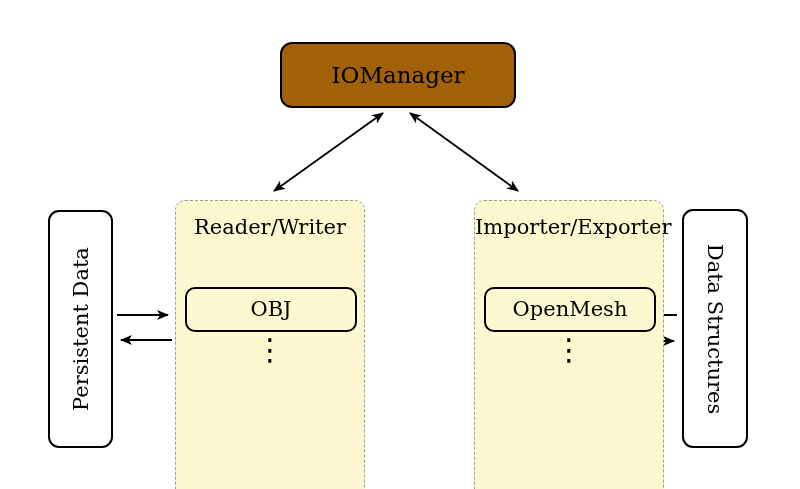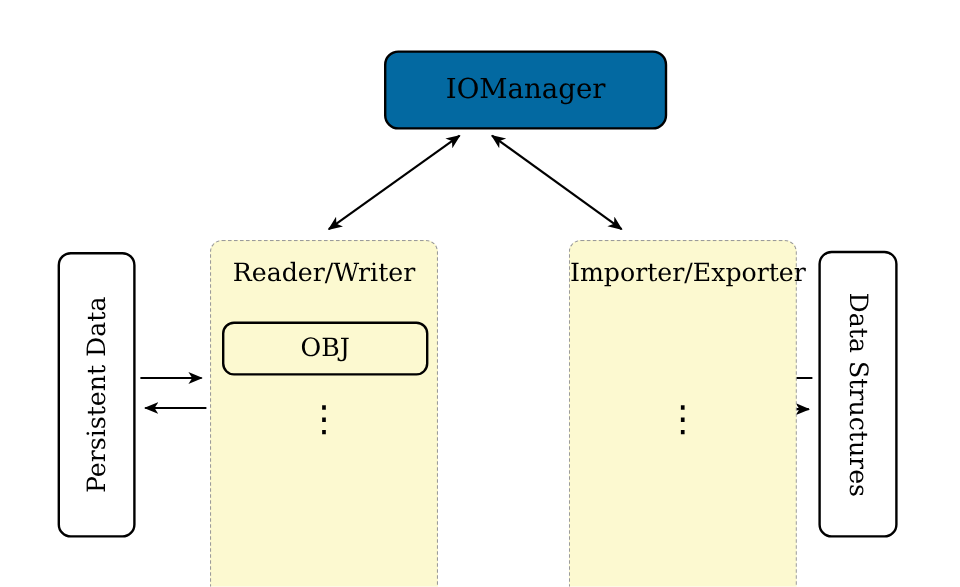--- a/index.html
+++ b/index.html
@@ -14,28 +14,27 @@
   }
   .arrow-layer {
     position: absolute;
     left: 0; top: 0;
     width: 800px; height: 489px;
     pointer-events: none;
   }
   .node {
     position: absolute;
     box-sizing: border-box;
-    background: #0369a1;
+    background: #a16207;
     border: 2.5px solid #000000;
     border-radius: 12px;
     display: flex;
     align-items: center;
     justify-content: center;
     text-align: center;
-    margin-left: 40px;
   }
   .io-box {
     left: 280px; top: 42px;
     width: 236px; height: 66px;
     font-size: 23px;
   }
   .panel {
     position: absolute;
     box-sizing: border-box;
     top: 200px;
@@ -62,21 +61,21 @@
     border: 2.5px solid #000000;
     border-radius: 10px;
     display: flex;
     align-items: center;
     justify-content: center;
     text-align: center;
     font-size: 21px;
     line-height: 1.22;
     white-space: pre-line;
   }
-  .inner-top    { top: 67px;  height: 45px; }
+  .inner-top    { top: 86px;  height: 45px; }
   .inner-bottom { top: 179px; height: 58px; }
   .vdots {
     position: absolute;
     left: 0; top: 126px;
     width: 100%; height: 46px;
     display: flex;
     align-items: center;
     justify-content: center;
     font-family: "DejaVu Sans", sans-serif;
     font-size: 30px;
@@ -125,20 +124,21 @@
   </div>
 
   <div class="panel panel-left">
     <div class="panel-title">Reader/Writer</div>
     <div class="inner-box inner-top">OBJ</div>
     <div class="vdots">⋮</div>
   </div>
 
   <div class="panel panel-right">
     <div class="panel-title">Importer/Exporter</div>
+    <div class="inner-box inner-top">OpenMesh</div>
     <div class="vdots">⋮</div>
   </div>
 
   <div class="side-box side-left">
     <span class="rot-ccw">Persistent Data</span>
   </div>
 
   <div class="side-box side-right">
     <span class="rot-cw">Data Structures</span>
   </div>

